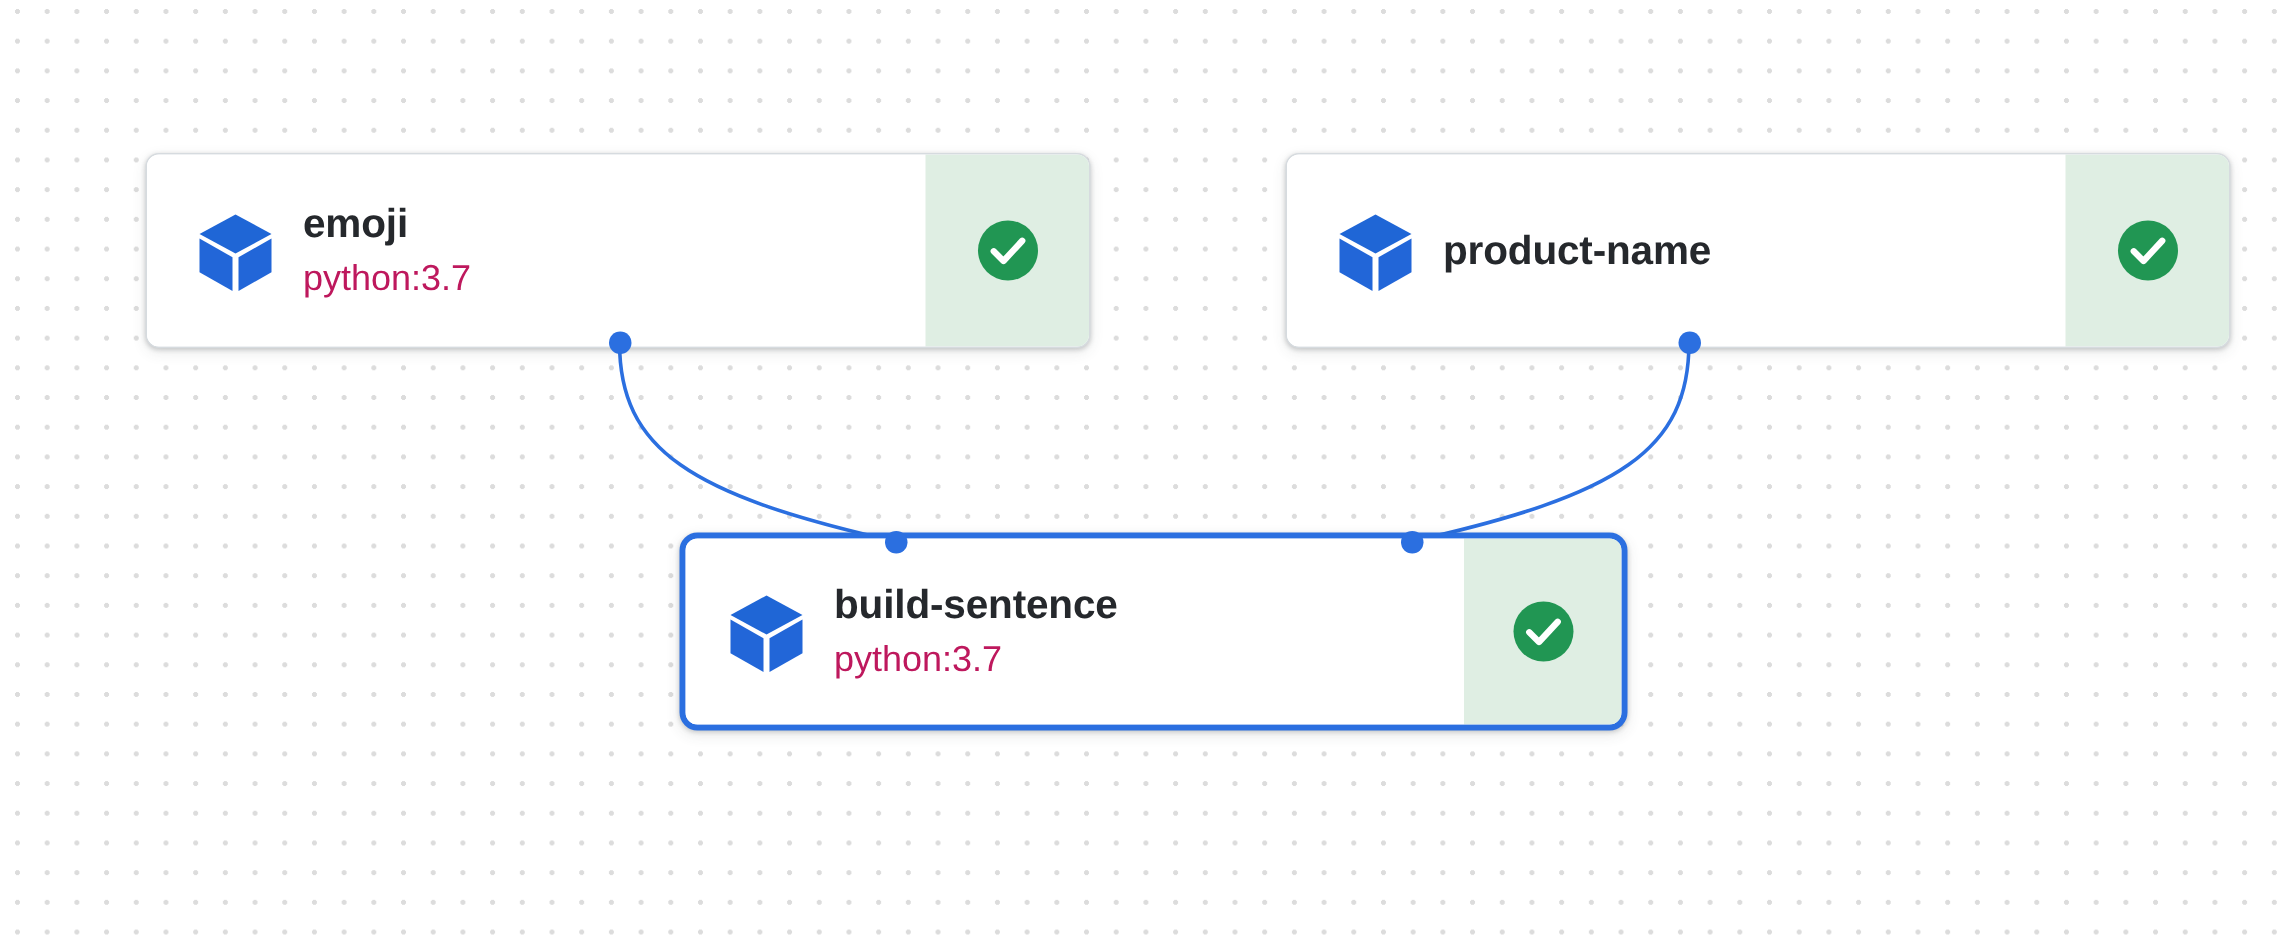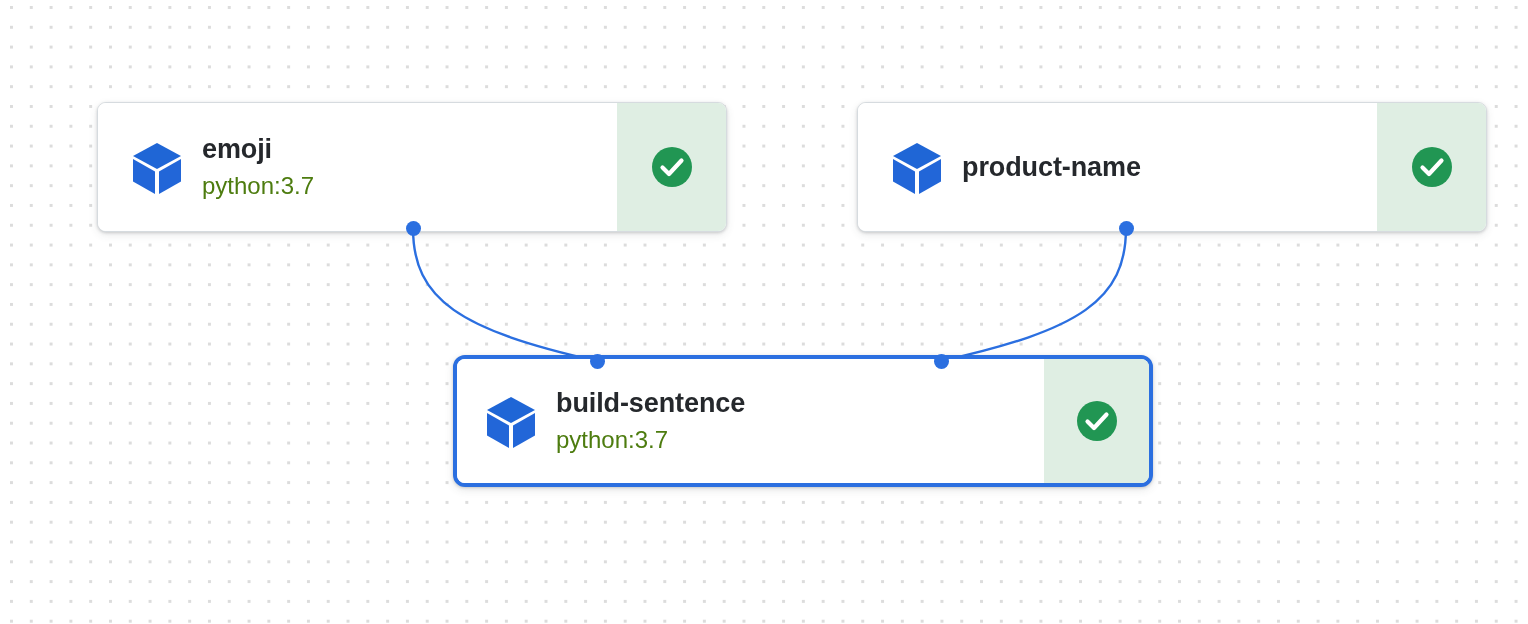--- a/index.html
+++ b/index.html
@@ -90,21 +90,21 @@
     font-weight: bold;
     color: #25282c;
     line-height: 1.22;
     letter-spacing: -0.1px;
     white-space: nowrap;
   }
 
   .node-subtitle {
     font-size: 24px;
     font-weight: normal;
-    color: #4d7c0f;
+    color: #be185d;
     line-height: 1.3;
     margin-top: 4px;
     white-space: nowrap;
   }
 
   .node-status {
     flex: 0 0 auto;
     width: 109px;
     display: flex;
     align-items: center;
@@ -183,21 +183,21 @@
       <span class="status-badge">
         <svg width="46" height="46" viewBox="0 0 46 46">
           <circle cx="23" cy="23" r="20" fill="#219653"></circle>
           <path d="M 13.5 23.5 L 20 30 L 32.5 16.5" fill="none" stroke="#ffffff" stroke-width="4.2" stroke-linecap="round" stroke-linejoin="round"></path>
         </svg>
       </span>
     </div>
   </div>
   <span class="handle" style="left:1119px; top:221px;"></span>
 
-  <div class="node selected" style="left:453px; top:355px; width:700px; height:132px;">
+  <div class="node selected" style="left:453px; top:355px; width:632px; height:132px;">
     <div class="node-body">
       <span class="node-icon">
         <svg width="58" height="58" viewBox="0 0 58 58">
           <polygon points="29,5 53,18 29,31 5,18" fill="#1f66d6"></polygon>
           <polygon points="5,21 27,33.5 27,56 5,43.5" fill="#2266d8"></polygon>
           <polygon points="31,33.5 53,21 53,43.5 31,56" fill="#2266d8"></polygon>
         </svg>
       </span>
       <span class="node-text">
         <span class="node-title">build-sentence</span>

